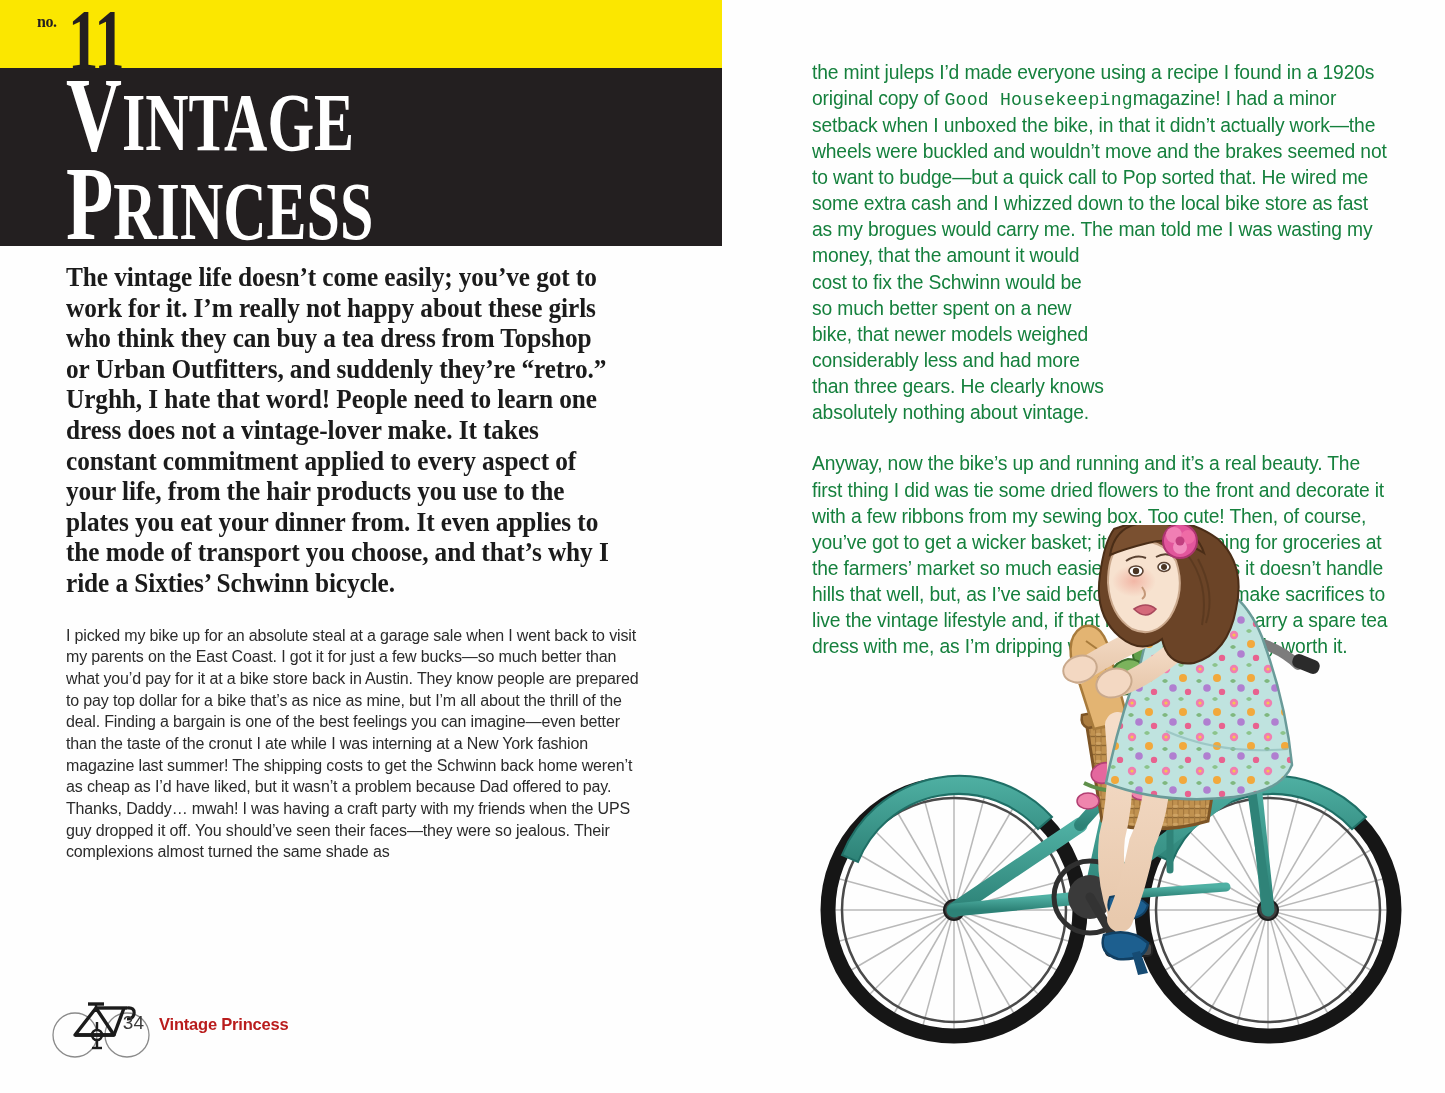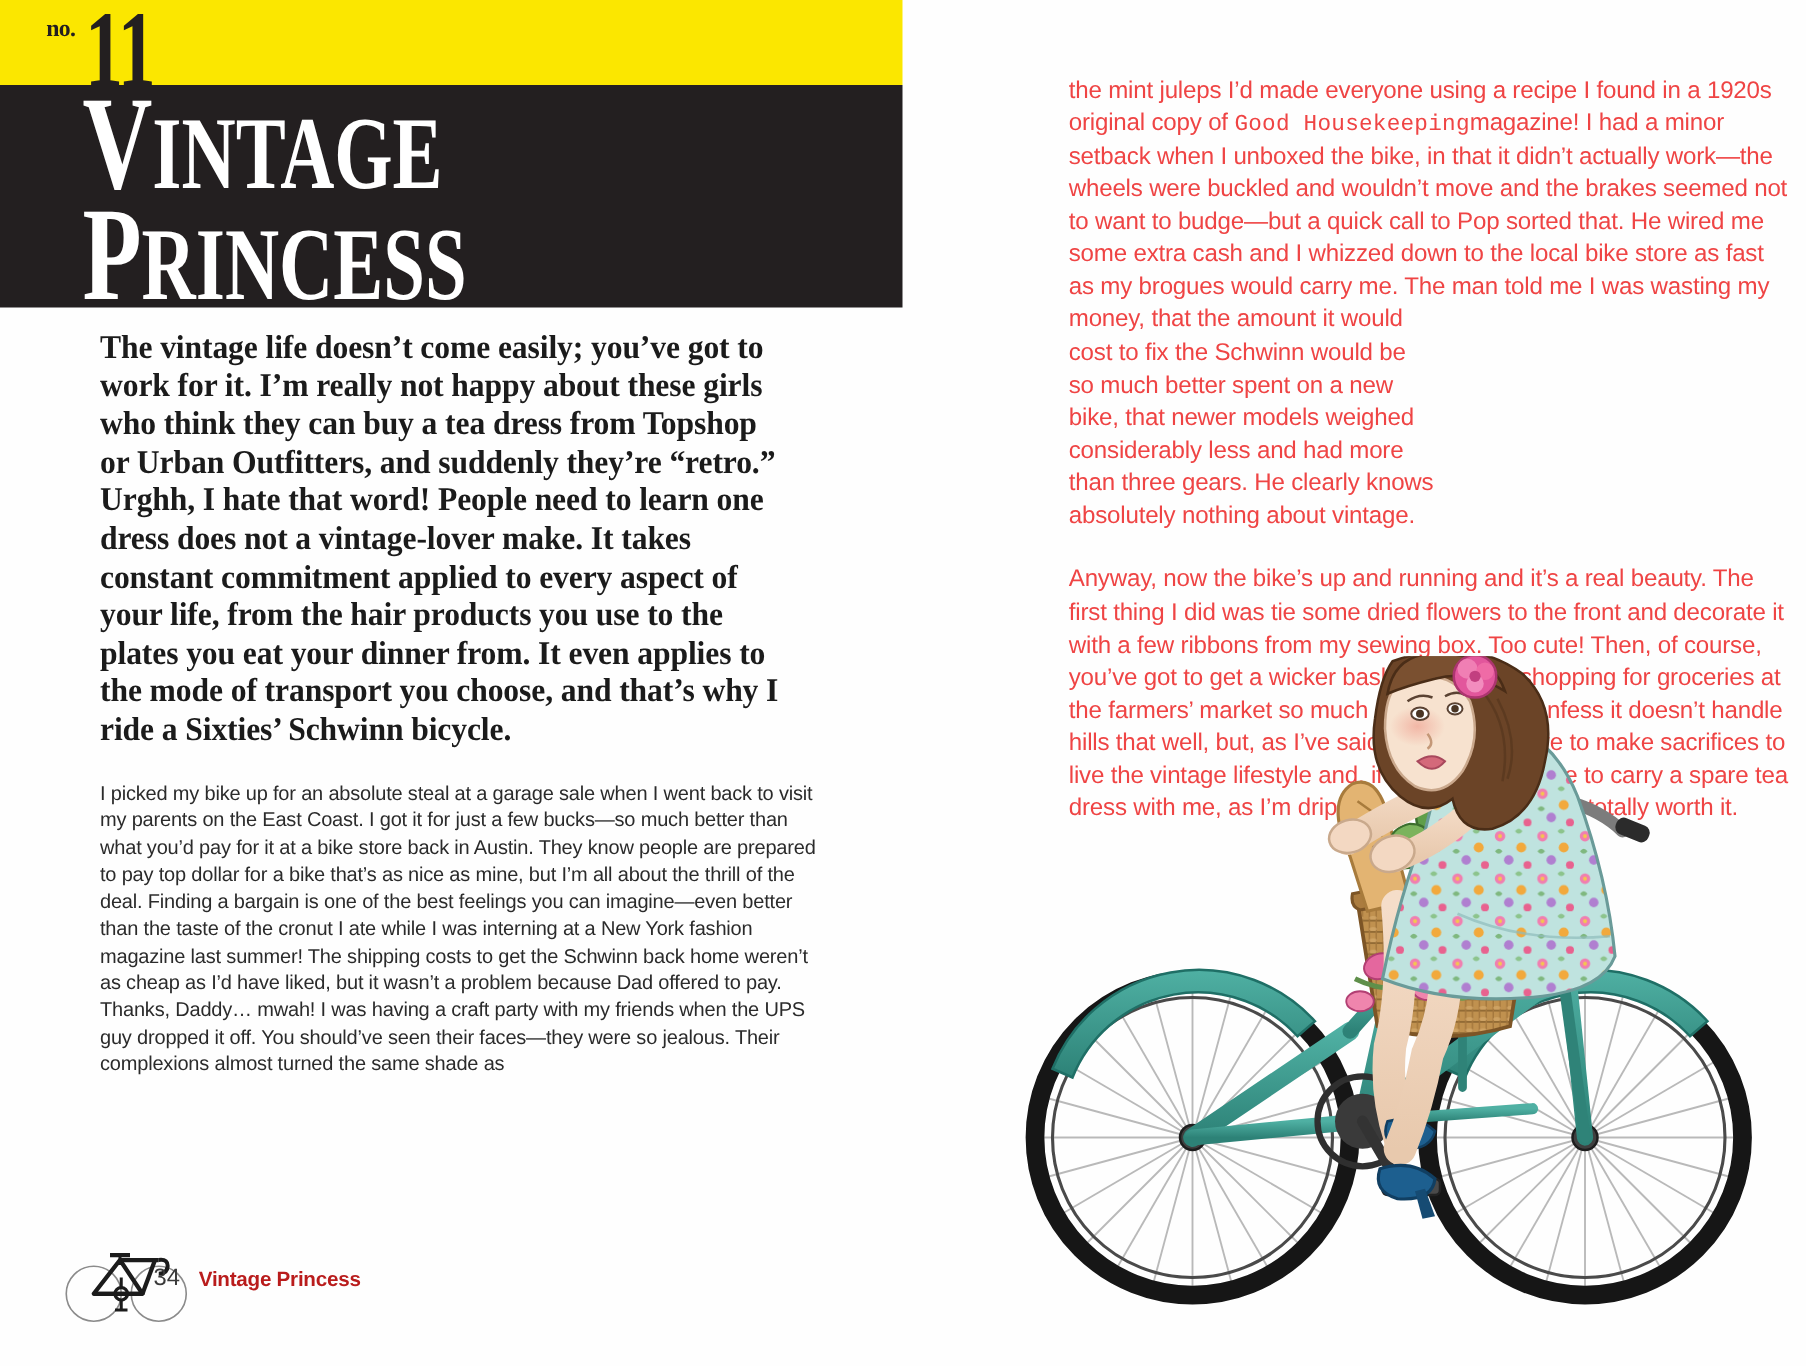--- a/index.html
+++ b/index.html
@@ -37,21 +37,21 @@
     width: 722px;
     height: 178px;
     background: #231f20;
   }
   #issue-no {
     position: absolute;
     left: 37px;
     top: 14px;
     font-family: "Liberation Serif", serif;
     font-weight: bold;
-    font-size: 19px;
+    font-size: 16px;
     color: #231f20;
     letter-spacing: -0.5px;
     line-height: 1;
   }
   #issue-number {
     position: absolute;
     left: 68px;
     top: -4px;
     font-family: "Liberation Serif", serif;
     font-weight: bold;
@@ -82,21 +82,21 @@
     font-size: 86px;
     transform: scaleX(0.90) scaleY(1.24);
     transform-origin: left top;
   }
   .small-caps-big { font-size: 1.0em; }
   .small-caps-sm { font-size: 0.775em; }
 
   
   #left-col {
     position: absolute;
-    left: 80px;
+    left: 66px;
     top: 262px;
     width: 578px;
   }
   #standfirst {
     font-family: "Liberation Serif", serif;
     font-weight: bold;
     font-size: 26.5px;
     line-height: 1.155;
     color: #1b1b1b;
     margin: 0 0 26px 0;
@@ -115,23 +115,22 @@
 
   
   #right-col {
     position: absolute;
     left: 812px;
     top: 60px;
     width: 578px;
     font-family: "Liberation Sans", sans-serif;
     font-size: 19.3px;
     line-height: 1.355;
-    color: #ef4444;
+    color: #15803d;
     letter-spacing: -0.15px;
-    margin-left: 43px;
   }
   #right-col p { margin: 0; }
   #right-para-2 { margin-top: 25px !important; }
   .mono-title {
     font-family: "Liberation Mono", monospace;
     font-size: 0.94em;
     letter-spacing: 0.2px;
   }
   
   #wrap-shape {

